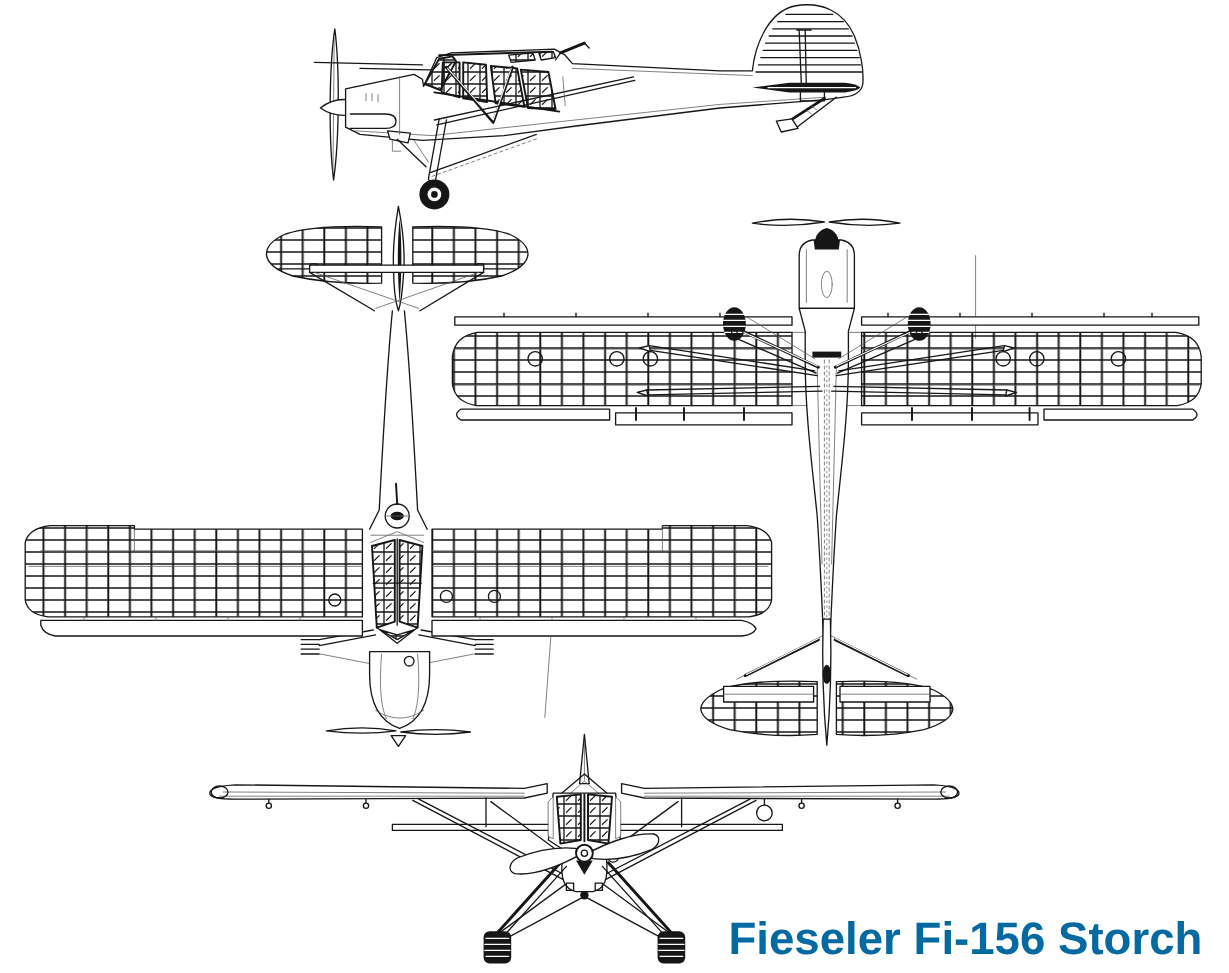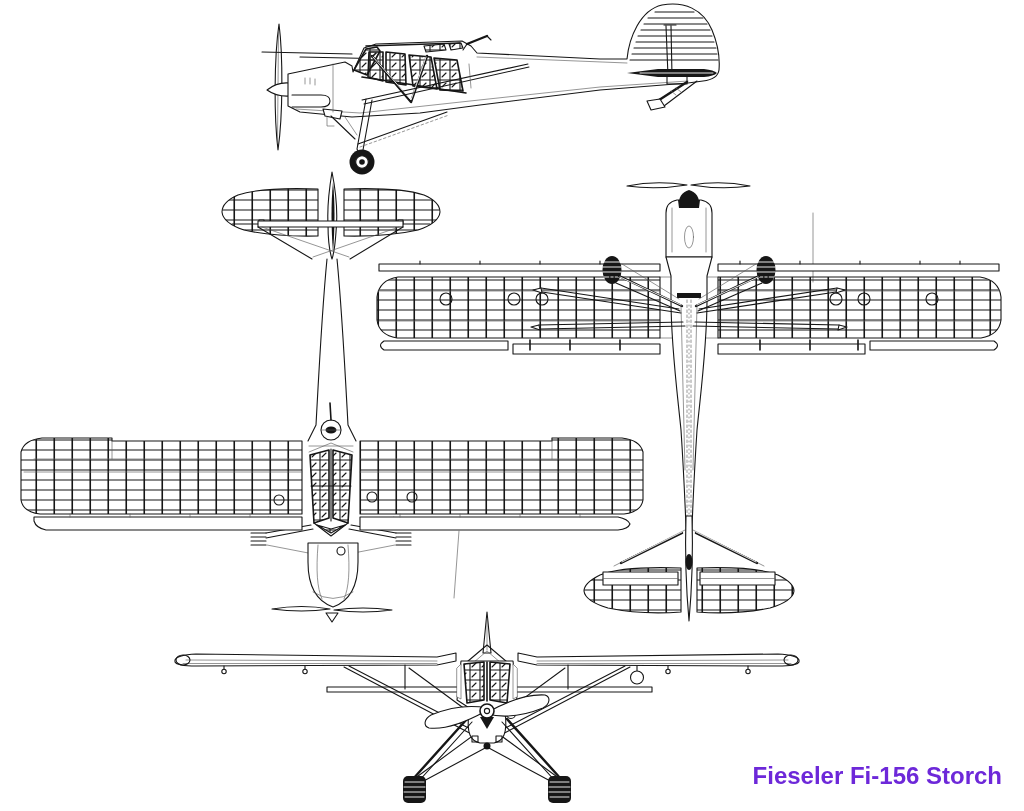--- a/index.html
+++ b/index.html
@@ -8,22 +8,22 @@
   svg{position:absolute;left:0;top:0;}
   svg *{stroke:#161616;fill:none;stroke-width:1.1;stroke-linecap:round;stroke-linejoin:round;}
   .w{fill:#ffffff;}
   .d{fill:#161616;stroke:none;}
   .t{stroke-width:.65;stroke:#5d5d5d;}
   .m{stroke-width:1.6;}
   .h{stroke-width:2.4;}
   .o{stroke:#ffffff;stroke-width:.9;}
   .rb{fill:url(#ribs);}
   .gl{fill:url(#glass);}
-  .title{position:absolute;right:22px;top:762px;font-weight:700;font-size:24px;
-         color:#6d28d9;letter-spacing:0px;white-space:nowrap;}
+  .title{position:absolute;right:22px;top:762px;font-weight:700;font-size:38px;
+         color:#0369a1;letter-spacing:0px;white-space:nowrap;}
 </style>
 </head>
 <body>
 
 <div id="stage">
 <svg width="1024" height="811" viewBox="0 0 1024 811">
 <defs>
   <pattern id="ribs" width="18" height="10" patternUnits="userSpaceOnUse">
     <rect width="18" height="10" fill="#ffffff" stroke="none"></rect>
     <path d="M0.5,0 V10" stroke="#6a6a6a" stroke-width="0.7"></path>

